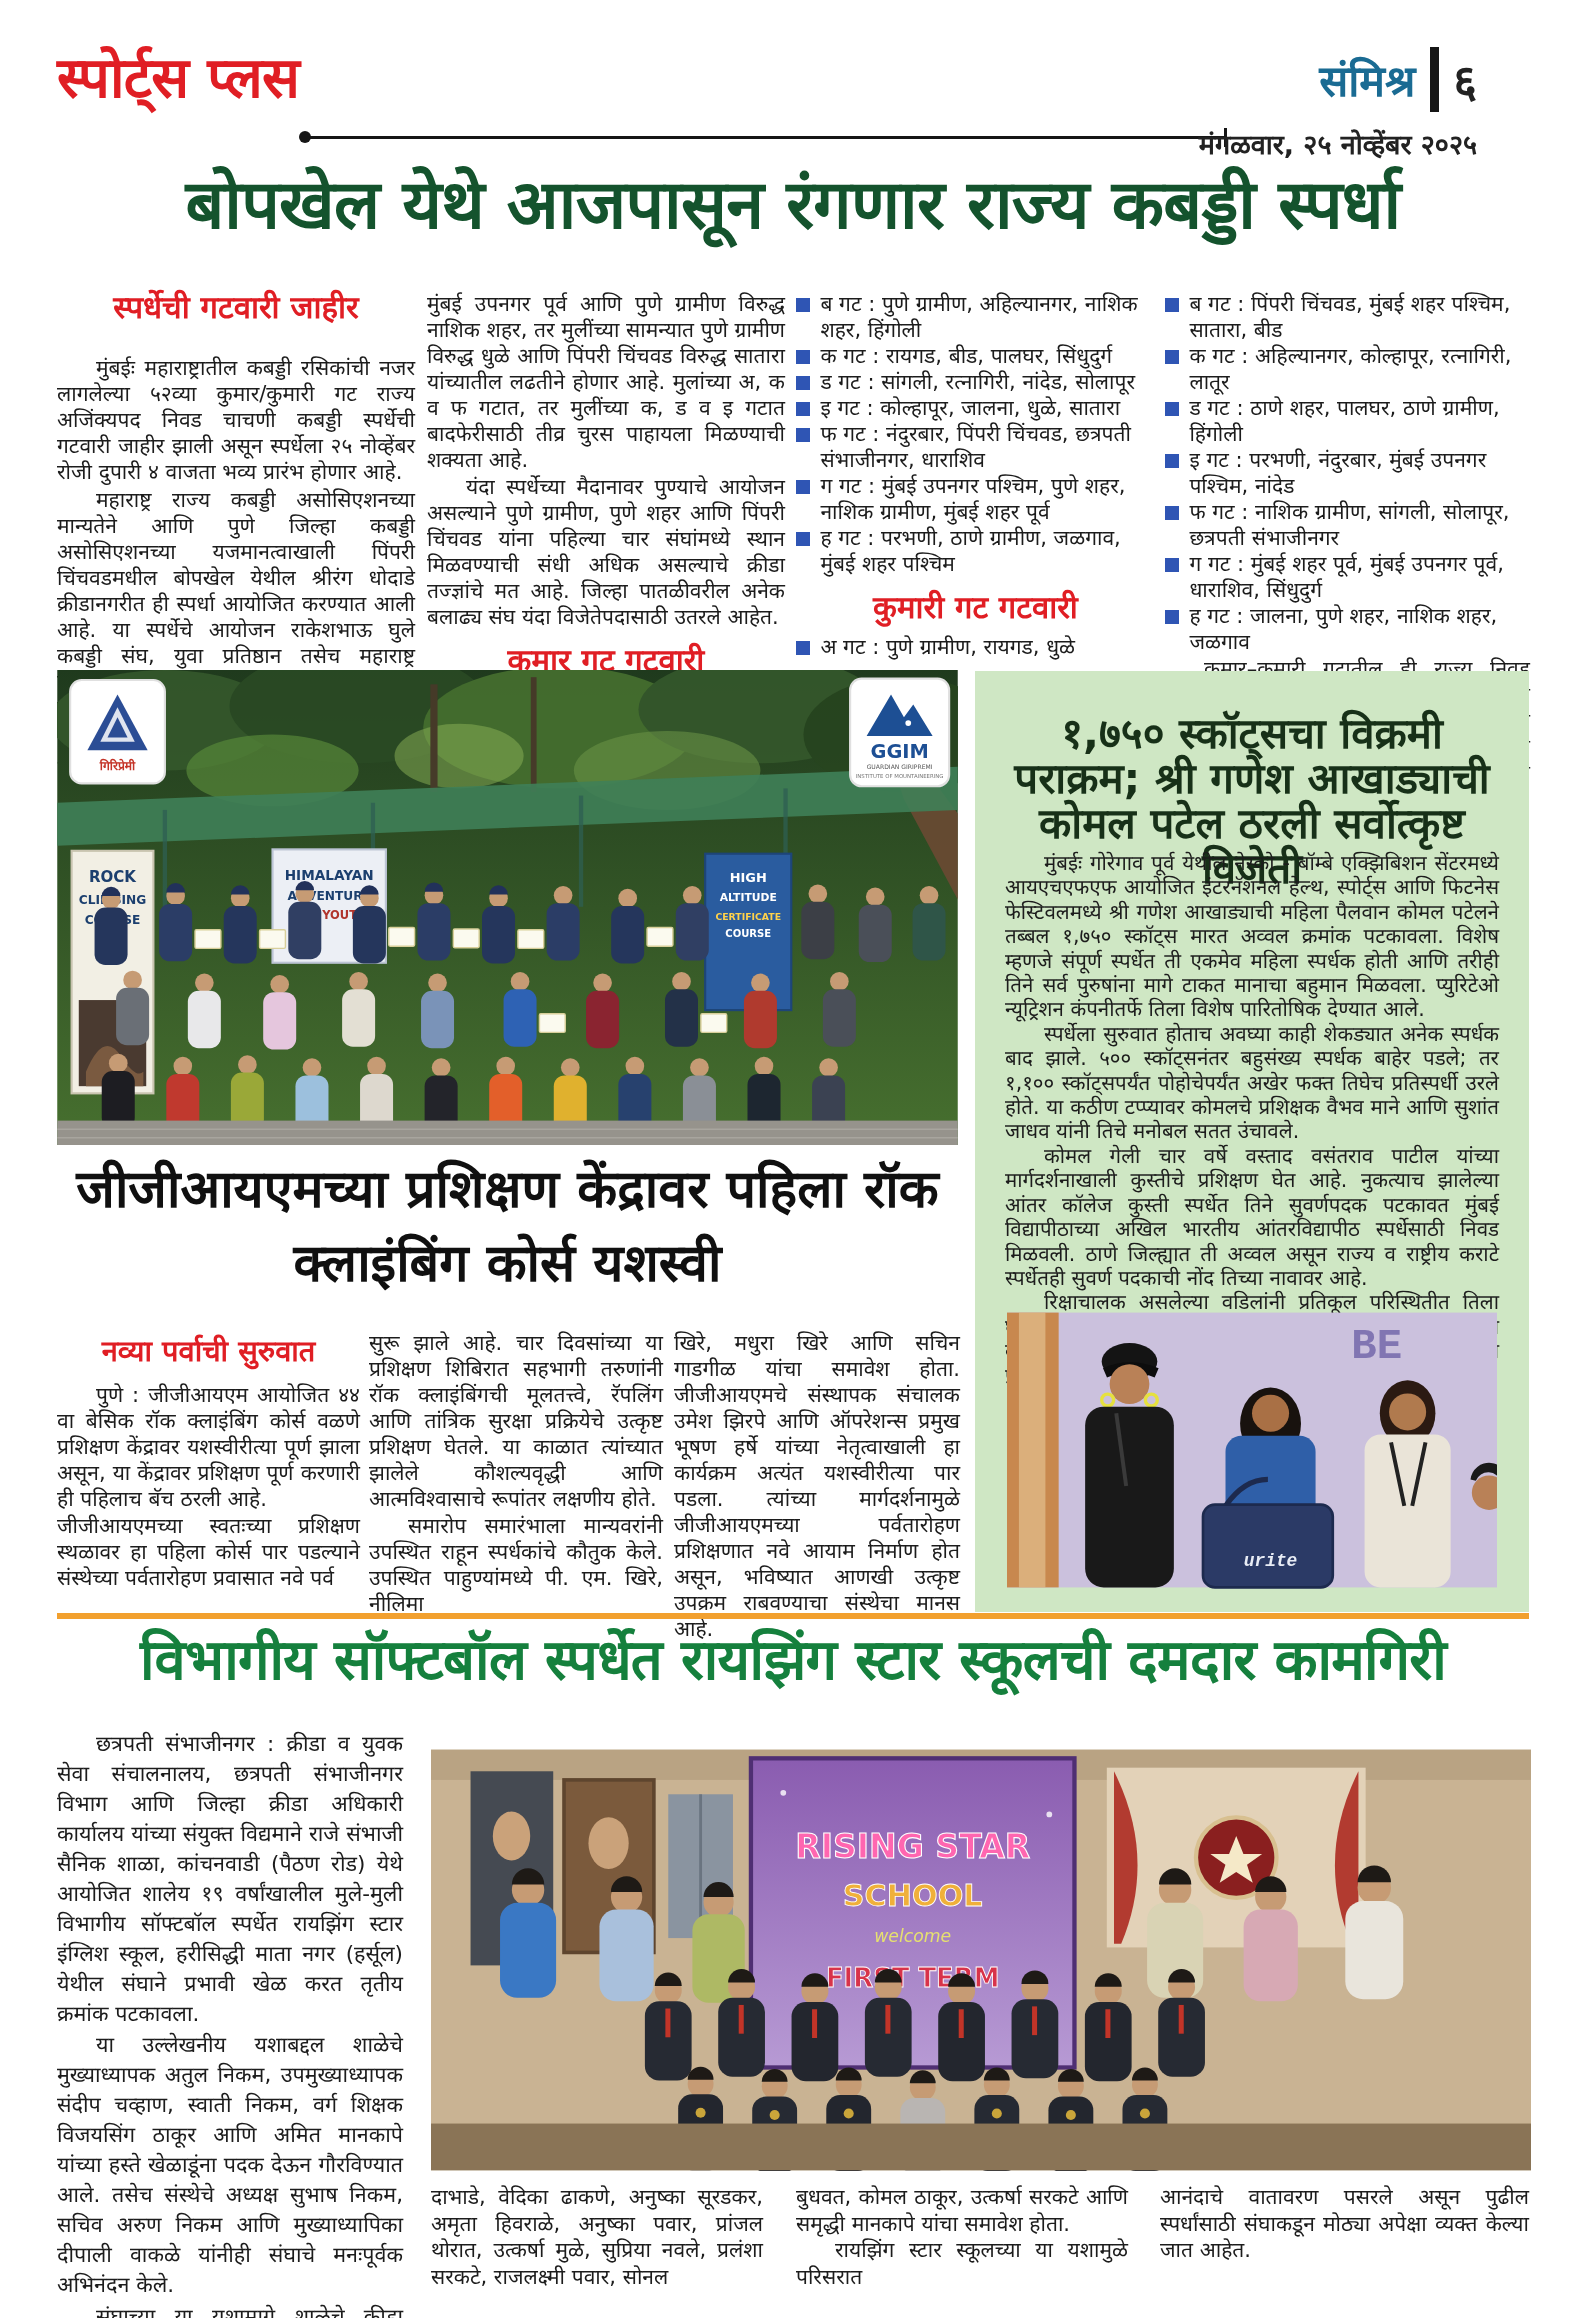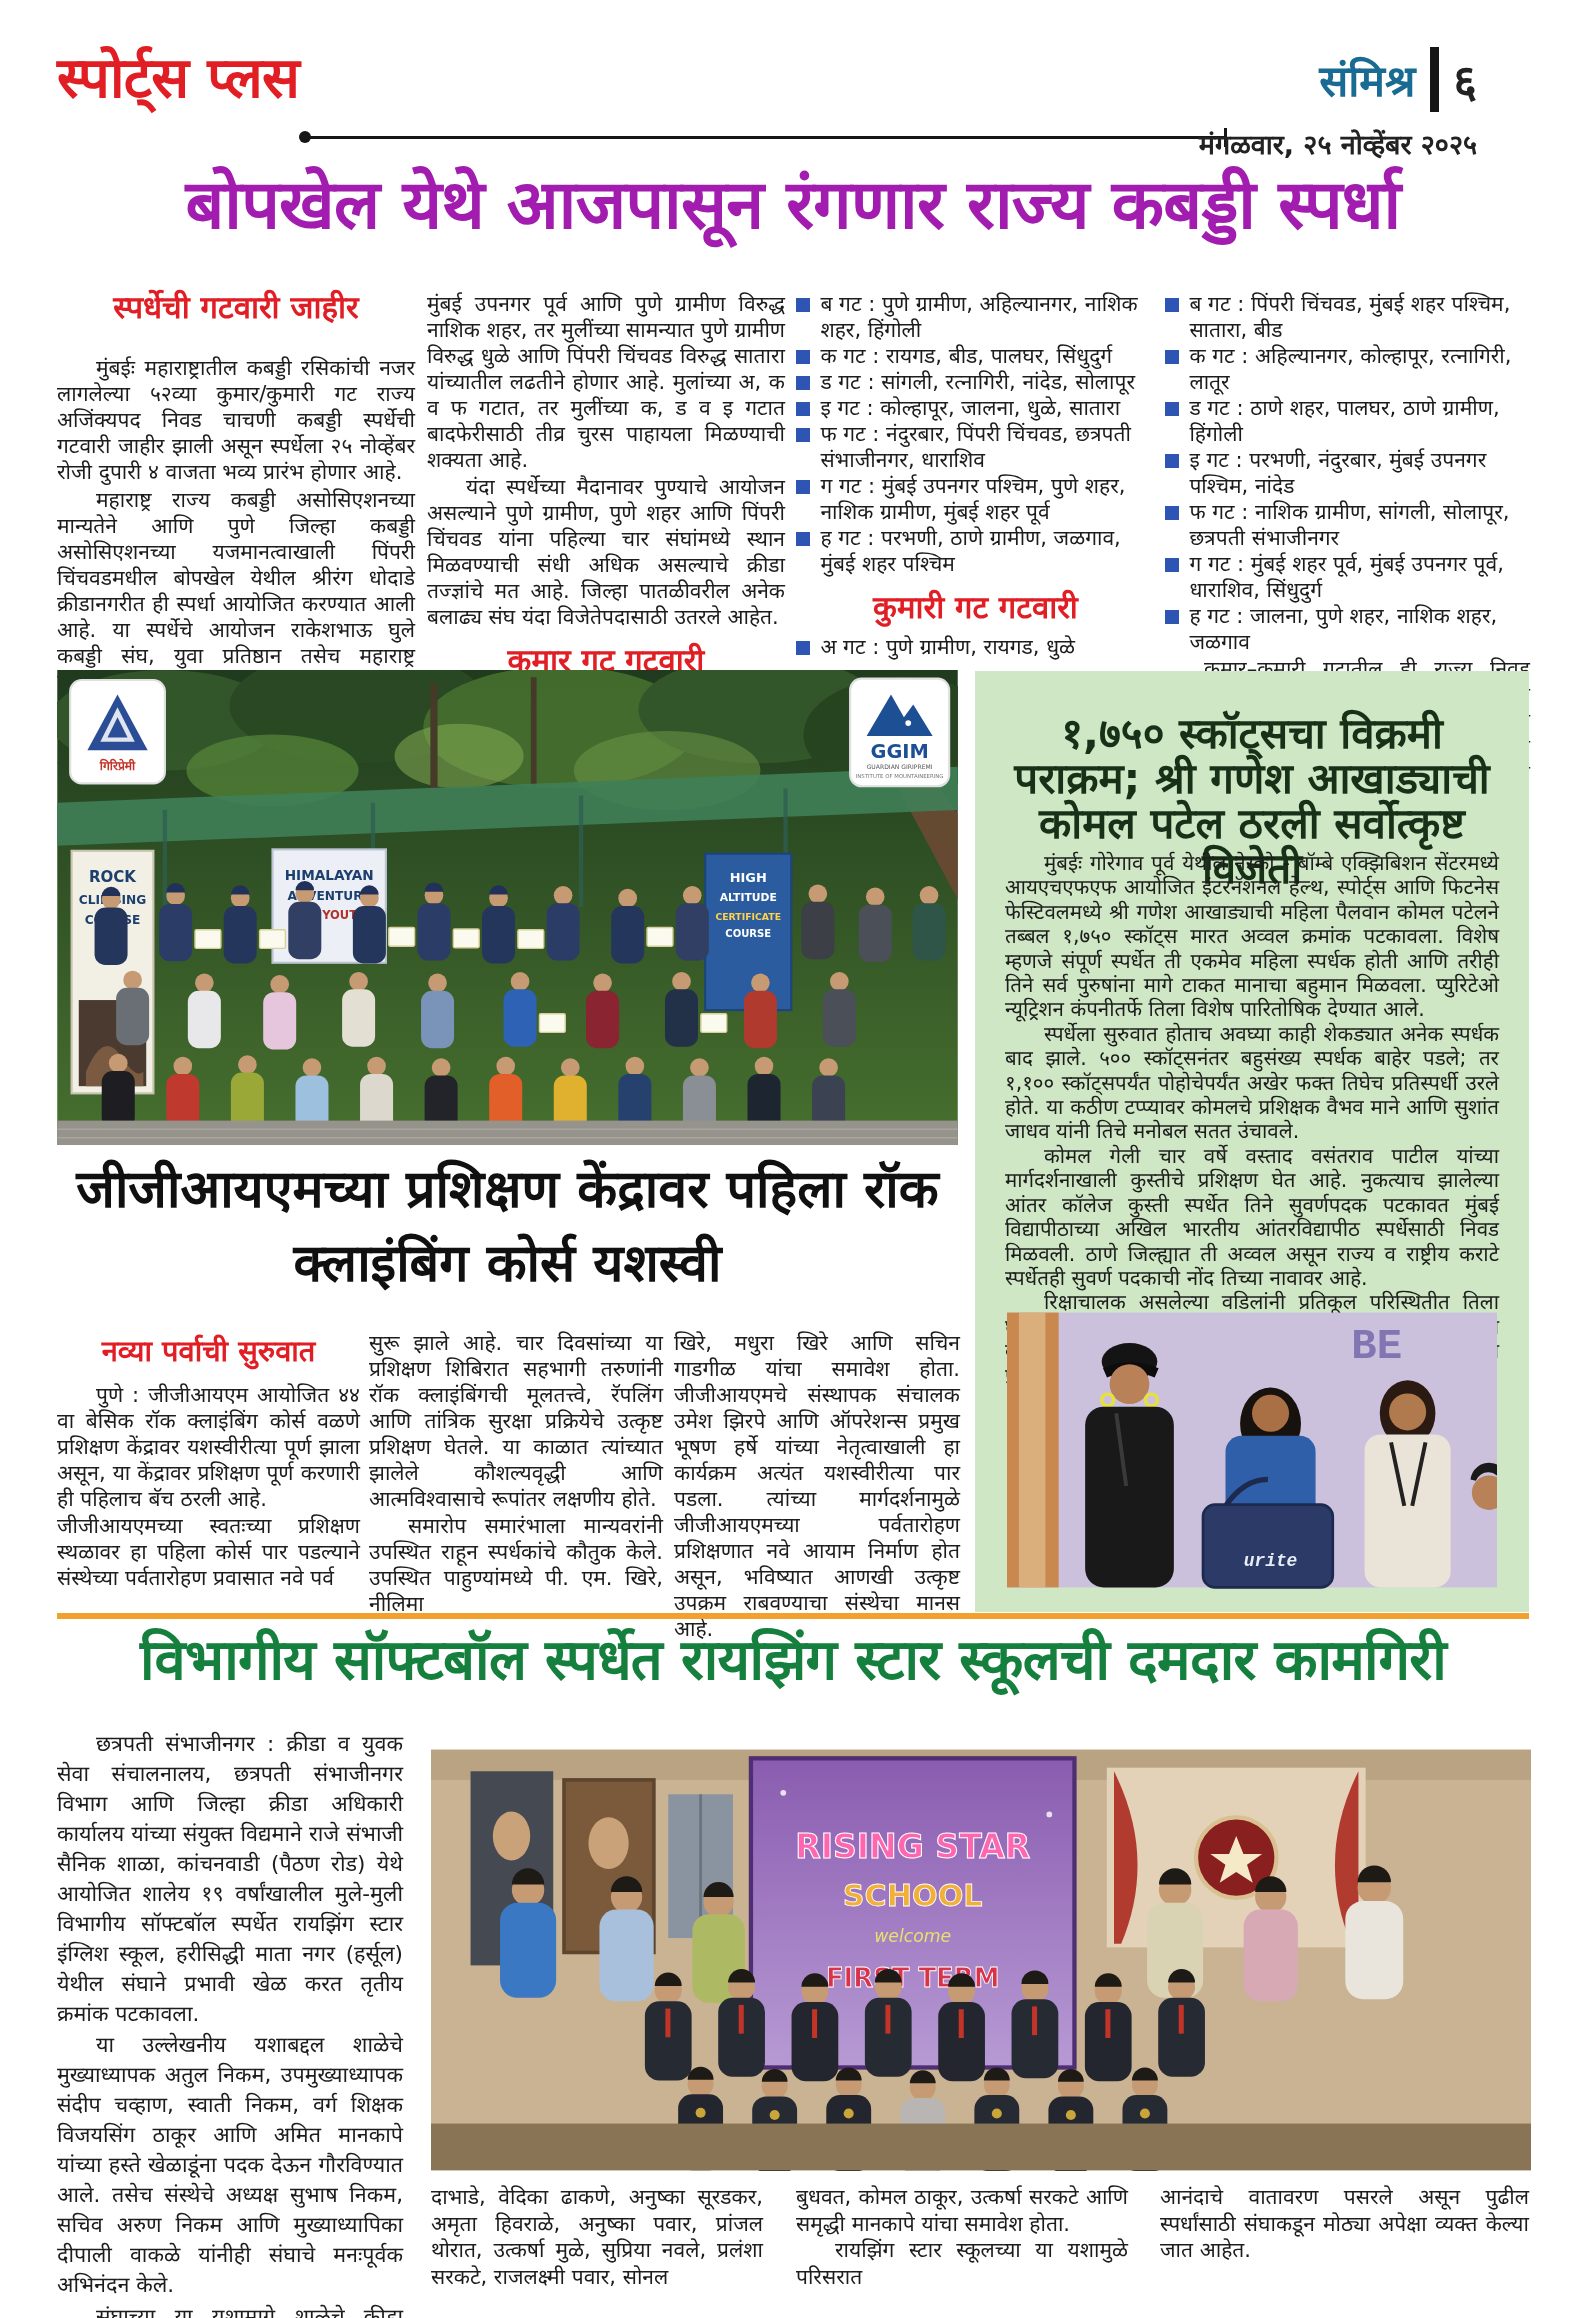--- a/index.html
+++ b/index.html
@@ -17,21 +17,21 @@
   #masthead-title{left:57px;top:37px;font-size:56px;font-weight:800;color:#e01e24;letter-spacing:-0.7px;}
   #header-rule{left:309px;top:136px;width:918px;height:2.9px;background:#161616;}
   #header-rule-dot{left:299px;top:131px;width:12.2px;height:12.2px;border-radius:50%;background:#161616;}
   #header-rule-tick{left:1224px;top:128px;width:2.9px;height:19.4px;background:#161616;}
   #edition{right:106px;top:47px;display:flex;align-items:center;gap:14.4px;}
   #edition .nm{font-size:43px;font-weight:800;color:#1a6b93;}
   #edition .bar{width:9.3px;height:65px;background:#161616;}
   #edition .pg{font-size:45px;font-weight:800;color:#222;}
   #issue-date{right:106px;top:125px;font-size:27px;font-weight:600;color:#222;}
   #main-headline{left:57px;top:169px;width:1472px;font-size:68px;line-height:1.06;font-weight:800;
-                 text-align:center;letter-spacing:-0.7px;color:#a21caf;}
+                 text-align:center;letter-spacing:-0.7px;color:#14532d;}
   .col{position:absolute;}
   #kab-col1{left:57px;top:289px;width:358px;}
   #kab-col1 .subhead{margin-bottom:29px;}
   #kab-col2{left:427px;top:291px;width:358px;}
   #kab-col3{left:796px;top:291px;width:359px;}
   #kab-col4{left:1165px;top:291px;width:365px;}
   .mid-sub{margin:11.5px 0 8.6px 0;}
   #photo-rock{left:57px;top:670px;width:901px;height:475px;}
   #ggim-headline{left:57px;top:1153px;width:901px;font-size:52px;font-weight:800;text-align:center;
                  line-height:1.42;color:#101010;}

